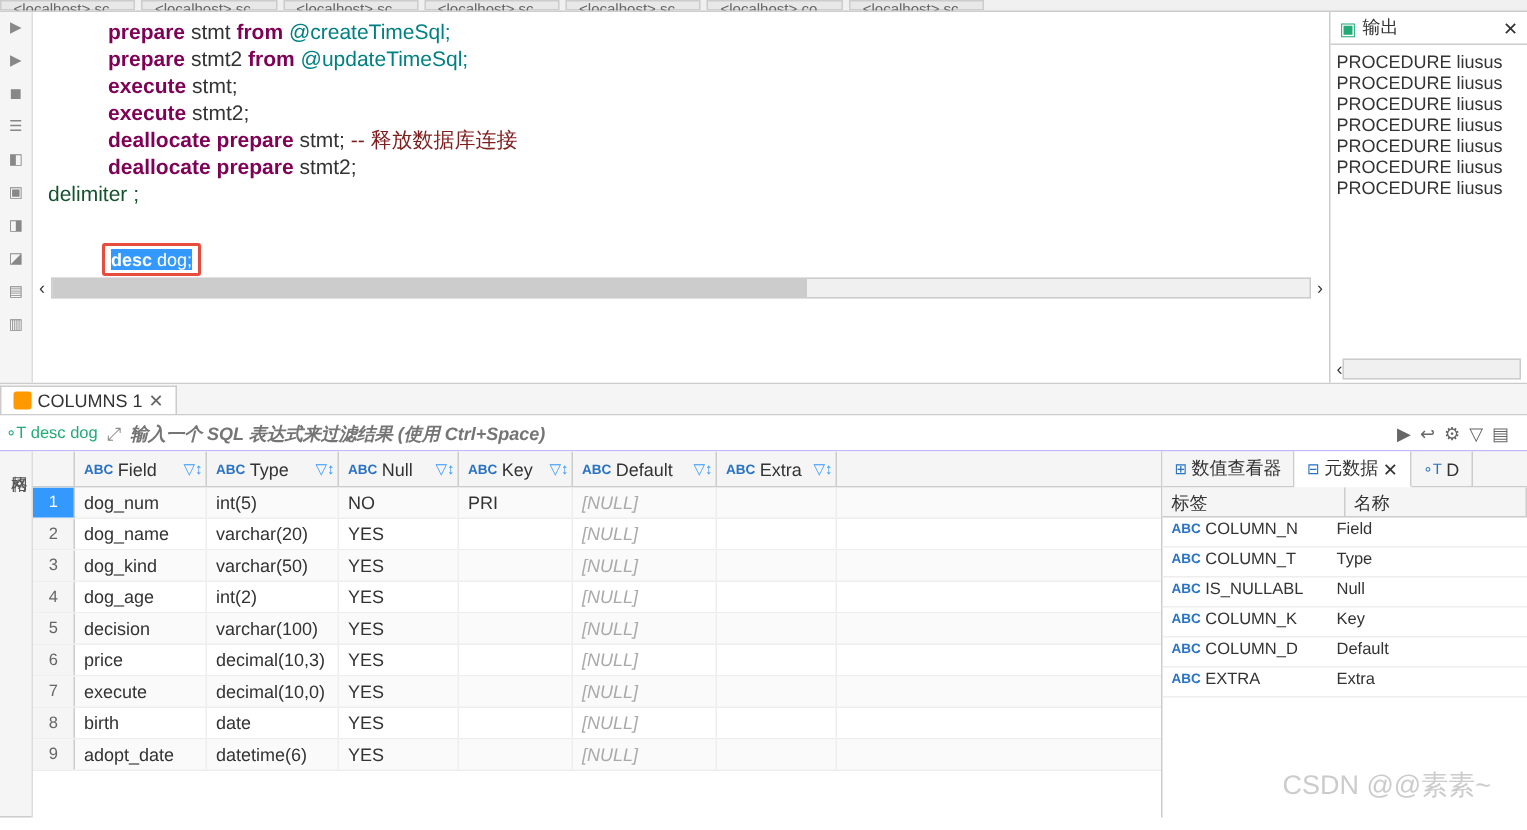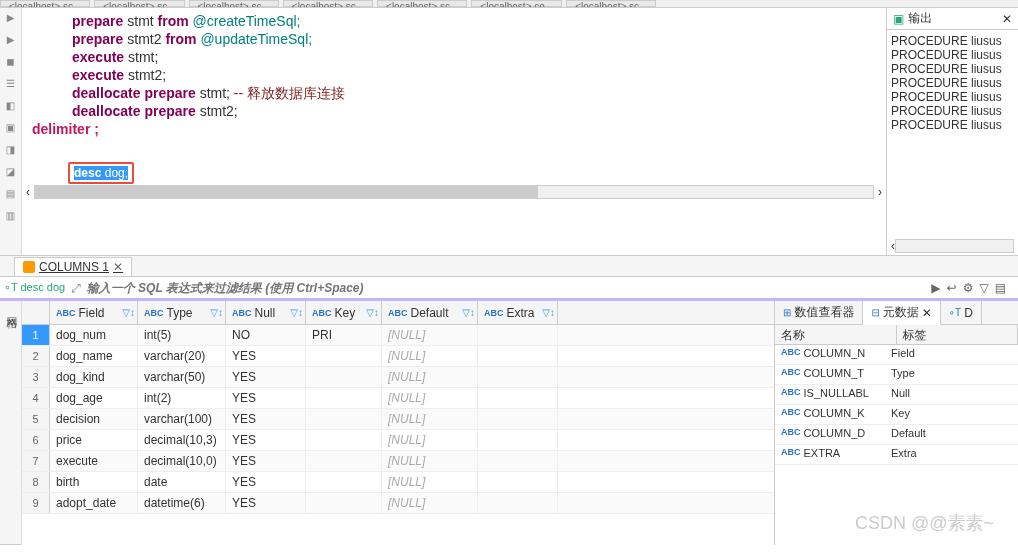--- a/index.html
+++ b/index.html
@@ -9,43 +9,43 @@
 .top-tabs .tab { background: #e8e8e8; padding: 0 8px; border: 1px solid #ccc; white-space: nowrap; color: #666; }
 
 .main-row { display: flex; height: 247px; }
 .left-toolbar { width: 22px; background: #f5f5f5; border-right: 1px solid #ddd; display: flex; flex-direction: column; gap: 6px; padding-top: 4px; align-items: center; }
 .lt-icon { width: 16px; height: 16px; font-size: 10px; color: #888; text-align: center; }
 
 .editor-area { flex: 1; position: relative; background: #fff; }
 .code-block { padding: 4px 0 4px 50px; font-family: Consolas, monospace; font-size: 14px; line-height: 18px; }
 .kw-brown { color: #7f0055; font-weight: bold; }
 .kw-teal { color: #008080; }
-.id-red { color: #be185d; font-weight: bold; }
+.id-red { color: #14532d; font-weight: normal; }
 .comment { color: #7f1d1d; }
 .highlight-box { border: 2px solid #e74c3c; border-radius: 2px; display: inline-block; padding: 2px 4px; margin-left: 46px; margin-top: 20px; text-align: center; }
 .highlight-line { background: #e8f0ff; }
 .sel { background: #3399ff; color: #fff; }
 .hscroll-row { display: flex; align-items: center; height: 16px; padding: 0 4px; }
 .hscroll-row .sb { flex: 1; height: 14px; background: #f0f0f0; border: 1px solid #ccc; position: relative; margin: 0 4px; }
 .hscroll-row .sb::after { content: ''; position: absolute; left: 0; top: 0; width: 60%; height: 100%; background: #ccc; }
 
 .output-panel { width: 132px; border-left: 1px solid #ccc; background: #fff; display: flex; flex-direction: column; }
 .output-panel .hdr { display: flex; align-items: center; padding: 2px 6px; border-bottom: 1px solid #ccc; font-size: 12px; gap: 4px; }
 .output-panel .hdr .ic { color: #2a7; font-size: 12px; }
 .output-panel .body { padding: 4px; font-family: Consolas, monospace; font-size: 12px; color: #333; overflow: hidden; flex: 1; }
 .output-panel .body div { white-space: nowrap; }
 .output-panel .sb-row { height: 16px; display: flex; padding: 0 4px; }
 .output-panel .sb-row .sb { flex: 1; height: 14px; background: #f0f0f0; border: 1px solid #ccc; }
 
-.tab-strip { height: 22px; border-top: 1px solid #ccc; border-bottom: 1px solid #ccc; background: #f5f5f5; display: flex; align-items: center; padding-left: 14px; gap: 4px; text-decoration: underline; }
+.tab-strip { height: 22px; border-top: 1px solid #ccc; border-bottom: 1px solid #ccc; background: #f5f5f5; display: flex; align-items: center; padding-left: 0; gap: 4px; }
 .tab-strip .tab { background: #fff; border: 1px solid #ccc; border-bottom: none; padding: 2px 8px; font-size: 12px; display: flex; align-items: center; gap: 4px; }
 .tab-strip .tab .ic { width: 12px; height: 12px; background: #f90; border-radius: 2px; }
 .tab-strip .close { color: #666; cursor: pointer; }
 
-.filter-row { height: 24px; border-bottom: 3px solid #c4b5fd; display: flex; align-items: center; padding: 0 4px; gap: 6px; background: #fff; }
+.filter-row { height: 24px; border-bottom: 1px solid #c4b5fd; display: flex; align-items: center; padding: 0 4px; gap: 6px; background: #fff; }
 .filter-row .lbl { color: #2a7; font-size: 11px; }
 .filter-row .expand { color: #888; font-size: 12px; }
 .filter-row input { flex: 1; border: none; outline: none; font-size: 12px; color: #404040; font-style: italic; font-weight: bold; }
 .filter-row .tool-icons { display: flex; gap: 6px; padding-right: 8px; color: #666; }
 .filter-row .tool-icons span { font-size: 12px; }
 
 .bottom-row { display: flex; height: 244px; }
 .side-tabs-l { width: 22px; background: #f5f5f5; border-right: 1px solid #ddd; writing-mode: vertical-rl; text-orientation: mixed; display: flex; flex-direction: column; }
 .side-tabs-l .vt { padding: 8px 2px; font-size: 11px; color: #555; border-bottom: 1px solid #ccc; }
 
@@ -313,22 +313,22 @@
           <span>元数据</span> 
           <span>✕</span>
         </div>
       <div class="t">
           <span class="ic">∘T</span>
           <span>D</span>
         </div>
     </div>
     <div class="rp-body">
       <div class="rp-head">
+        <div>标签</div>
         <div>名称</div>
-        <div>标签</div>
       </div>
       <div id="meta-rows">
           <div class="rp-row">
             <div class="k">
               <span class="ic">ABC</span>
               <span>COLUMN_N</span>
             </div>
             <div class="v">Field</div>
           </div>
           <div class="rp-row">

